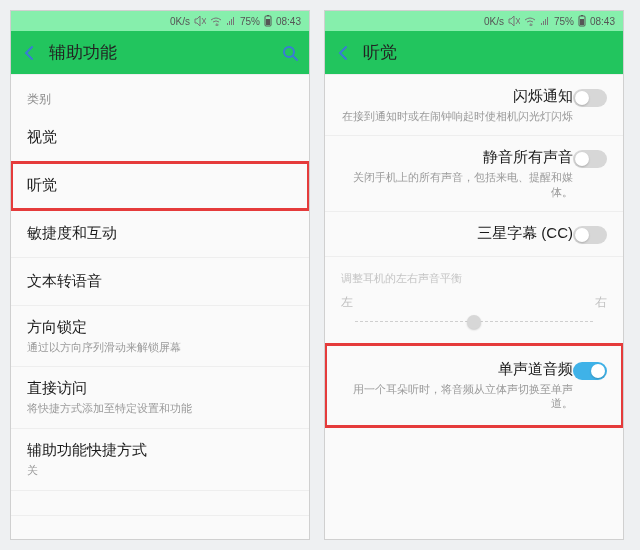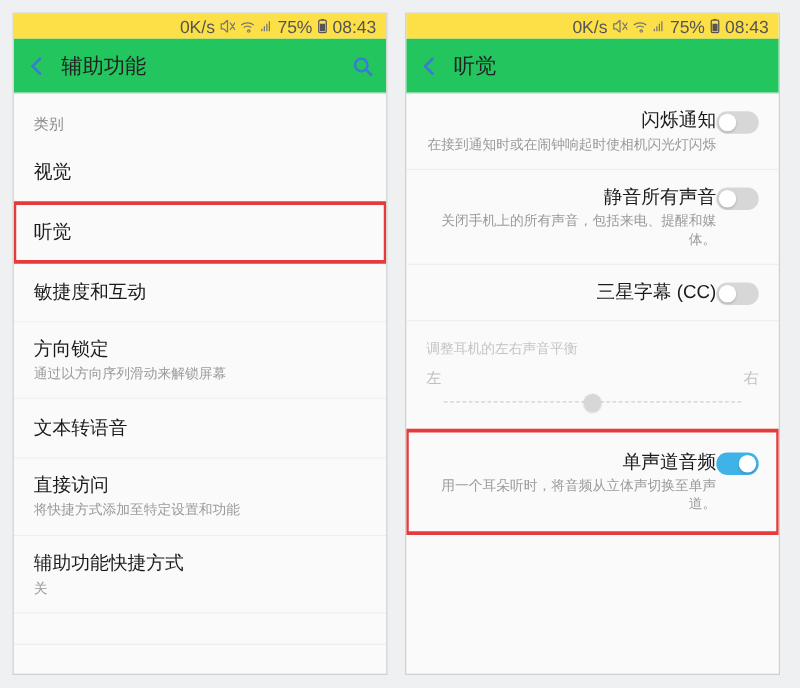--- a/index.html
+++ b/index.html
@@ -21,23 +21,23 @@
     display: flex;
     flex-direction: column;
   }
   .statusbar {
     height: 20px;
     display: flex;
     justify-content: flex-end;
     align-items: center;
     gap: 4px;
     padding: 0 8px;
-    font-size: 14px;
+    font-size: 10px;
     color: #555;
-    background: #fde047;
+    background: #86efac;
   }
   .statusbar .sb-item { display:inline-flex; align-items:center; gap:2px; }
   .appbar {
     height: 44px;
     display: flex;
     align-items: center;
     padding: 0 10px;
     background: #22c55e;
     border-bottom: 1px solid #eee;
   }
@@ -163,28 +163,28 @@
     <div class="row">
         <div class="label">视觉</div>
       </div>
     <div class="row highlight">
         <div class="label">听觉</div>
       </div>
     <div class="row">
         <div class="label">敏捷度和互动</div>
       </div>
 
+    <div class="row">
+        <div class="label">文本转语音</div>
+      </div>
+
     <div class="row with-sub">
       <div class="label">方向锁定</div>
       <div class="sub">通过以方向序列滑动来解锁屏幕</div>
     </div>
-
-    <div class="row">
-        <div class="label">文本转语音</div>
-      </div>
     <div class="row with-sub">
       <div class="label">直接访问</div>
       <div class="sub">将快捷方式添加至特定设置和功能</div>
     </div>
     <div class="row with-sub">
       <div class="label">辅助功能快捷方式</div>
       <div class="state">关</div>
     </div>
     <div class="row with-sub">
       

